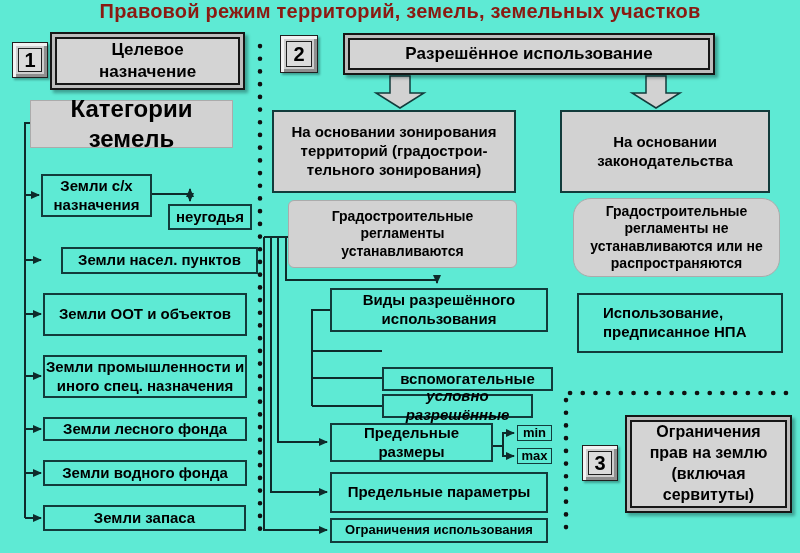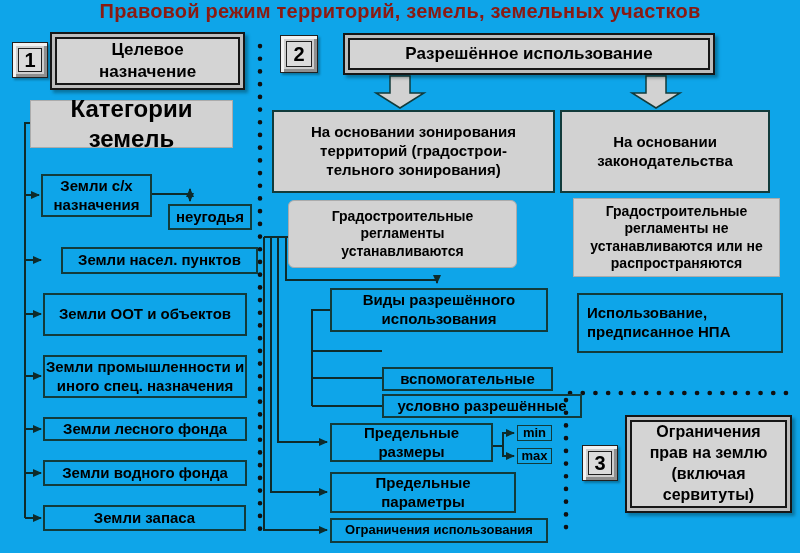--- a/index.html
+++ b/index.html
@@ -1,18 +1,18 @@
 <!DOCTYPE html>
 <html><head>
 <meta charset="utf-8">
 <style>
   html,body { margin:0; padding:0; }
   .stage {
     position:relative; width:800px; height:553px;
-    background:#0ea5e9; overflow:hidden;
+    background:#5eead4; overflow:hidden;
     font-family:"Liberation Sans", sans-serif; font-weight:bold; color:#000;
   }
   .abs { position:absolute; box-sizing:border-box; }
   .txt {
     display:flex; align-items:center; justify-content:center;
     text-align:center; white-space:pre-line; line-height:1.25;
   }
   .title {
     left:0; top:5; width:800px; text-align:center;
     font-size:20px; color:#8A1A12; letter-spacing:0.2px;
@@ -135,53 +135,53 @@
   <div class="abs txt cyanbox" style="left:43px; top:505px; width:203px; height:26px; font-size:15px;">Земли запаса</div>
 
   <div class="abs badge" style="left:280px; top:35px; width:38px; height:38px;">
     <div class="badge-inner">2</div>
   </div>
 
   <div class="abs frame" style="left:343px; top:33px; width:372px; height:42px;">
     <div class="frame-inner" style="font-size:17px;">Разрешённое использование</div>
   </div>
 
-  <div class="abs txt grayb" style="left:272px; top:110px; width:283px; height:83px; font-size:15px;">На основании зонирования
+  <div class="abs txt grayb" style="left:272px; top:110px; width:244px; height:83px; font-size:15px;">На основании зонирования
 территорий (градострои-
 тельного зонирования)</div>
 
   <div class="abs txt grayb" style="left:560px; top:110px; width:210px; height:83px; font-size:15px;">На основании
 законодательства</div>
 
   <div class="abs txt gray" style="left:288px; top:200px; width:229px; height:68px; font-size:14px;border-radius:6px;">Градостроительные регламенты
 устанавливаются</div>
 
-  <div class="abs txt gray" style="left:573px; top:198px; width:207px; height:79px; font-size:14px;">Градостроительные
+  <div class="abs txt gray" style="left:573px; top:198px; width:207px; height:79px; font-size:14px;border-radius:18px;">Градостроительные
 регламенты не
 устанавливаются или не
 распространяются</div>
 
-  <div class="abs txt cyanbox" style="left:577px; top:293px; width:206px; height:60px; font-size:15px; justify-content:flex-start; text-align:left; padding-left:8px;">Использование,
+  <div class="abs txt cyanbox" style="left:577px; top:293px; width:206px; height:60px; font-size:15px; justify-content:flex-start; text-align:left; padding-left:24px;">Использование,
 предписанное НПА</div>
 
   <div class="abs txt cyanbox" style="left:330px; top:288px; width:218px; height:44px; font-size:15px;">Виды разрешённого
 использования</div>
 
 
   <div class="abs txt cyanbox" style="left:382px; top:367px; width:171px; height:24px; font-size:15px;">вспомогательные</div>
 
-  <div class="abs txt cyanbox" style="left:382px; top:394px; width:200px; height:24px; font-size:15px;">условно разрешённые</div>
+  <div class="abs txt cyanbox" style="left:382px; top:394px; width:151px; height:24px; font-size:15px;font-style:italic;">условно разрешённые</div>
 
   <div class="abs txt cyanbox" style="left:330px; top:423px; width:163px; height:39px; font-size:15px;">Предельные размеры</div>
 
   <div class="abs txt thinbox" style="left:517px; top:425px; width:35px; height:16px; font-size:13px;">min</div>
 
   <div class="abs txt thinbox" style="left:517px; top:448px; width:35px; height:16px; font-size:13px;">max</div>
 
-  <div class="abs txt cyanbox" style="left:330px; top:472px; width:186px; height:41px; font-size:15px;">Предельные параметры</div>
+  <div class="abs txt cyanbox" style="left:330px; top:472px; width:218px; height:41px; font-size:15px;">Предельные параметры</div>
 
   <div class="abs txt cyanbox" style="left:330px; top:518px; width:218px; height:25px; font-size:13px;">Ограничения использования</div>
 
   <div class="abs badge" style="left:582px; top:445px; width:36px; height:36px;">
     <div class="badge-inner">3</div>
   </div>
 
   <div class="abs frame" style="left:625px; top:415px; width:167px; height:98px;">
     <div class="frame-inner" style="font-size:16px;">Ограничения
 прав на землю

